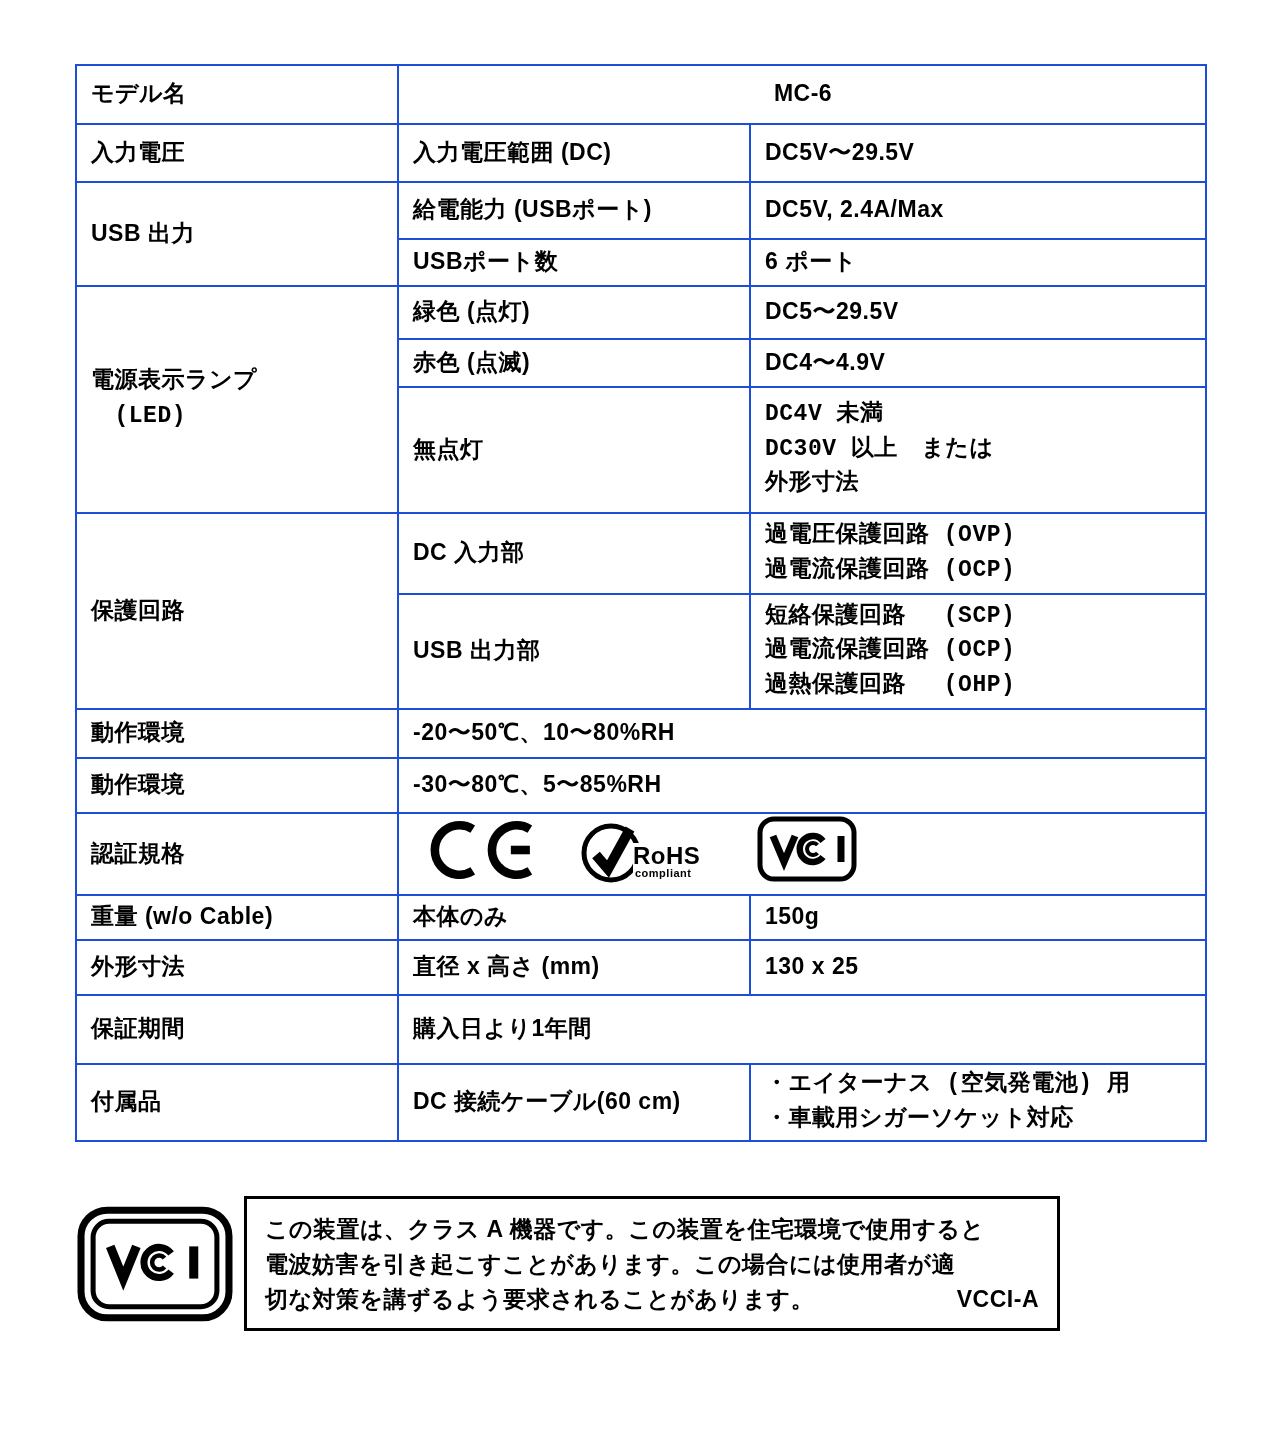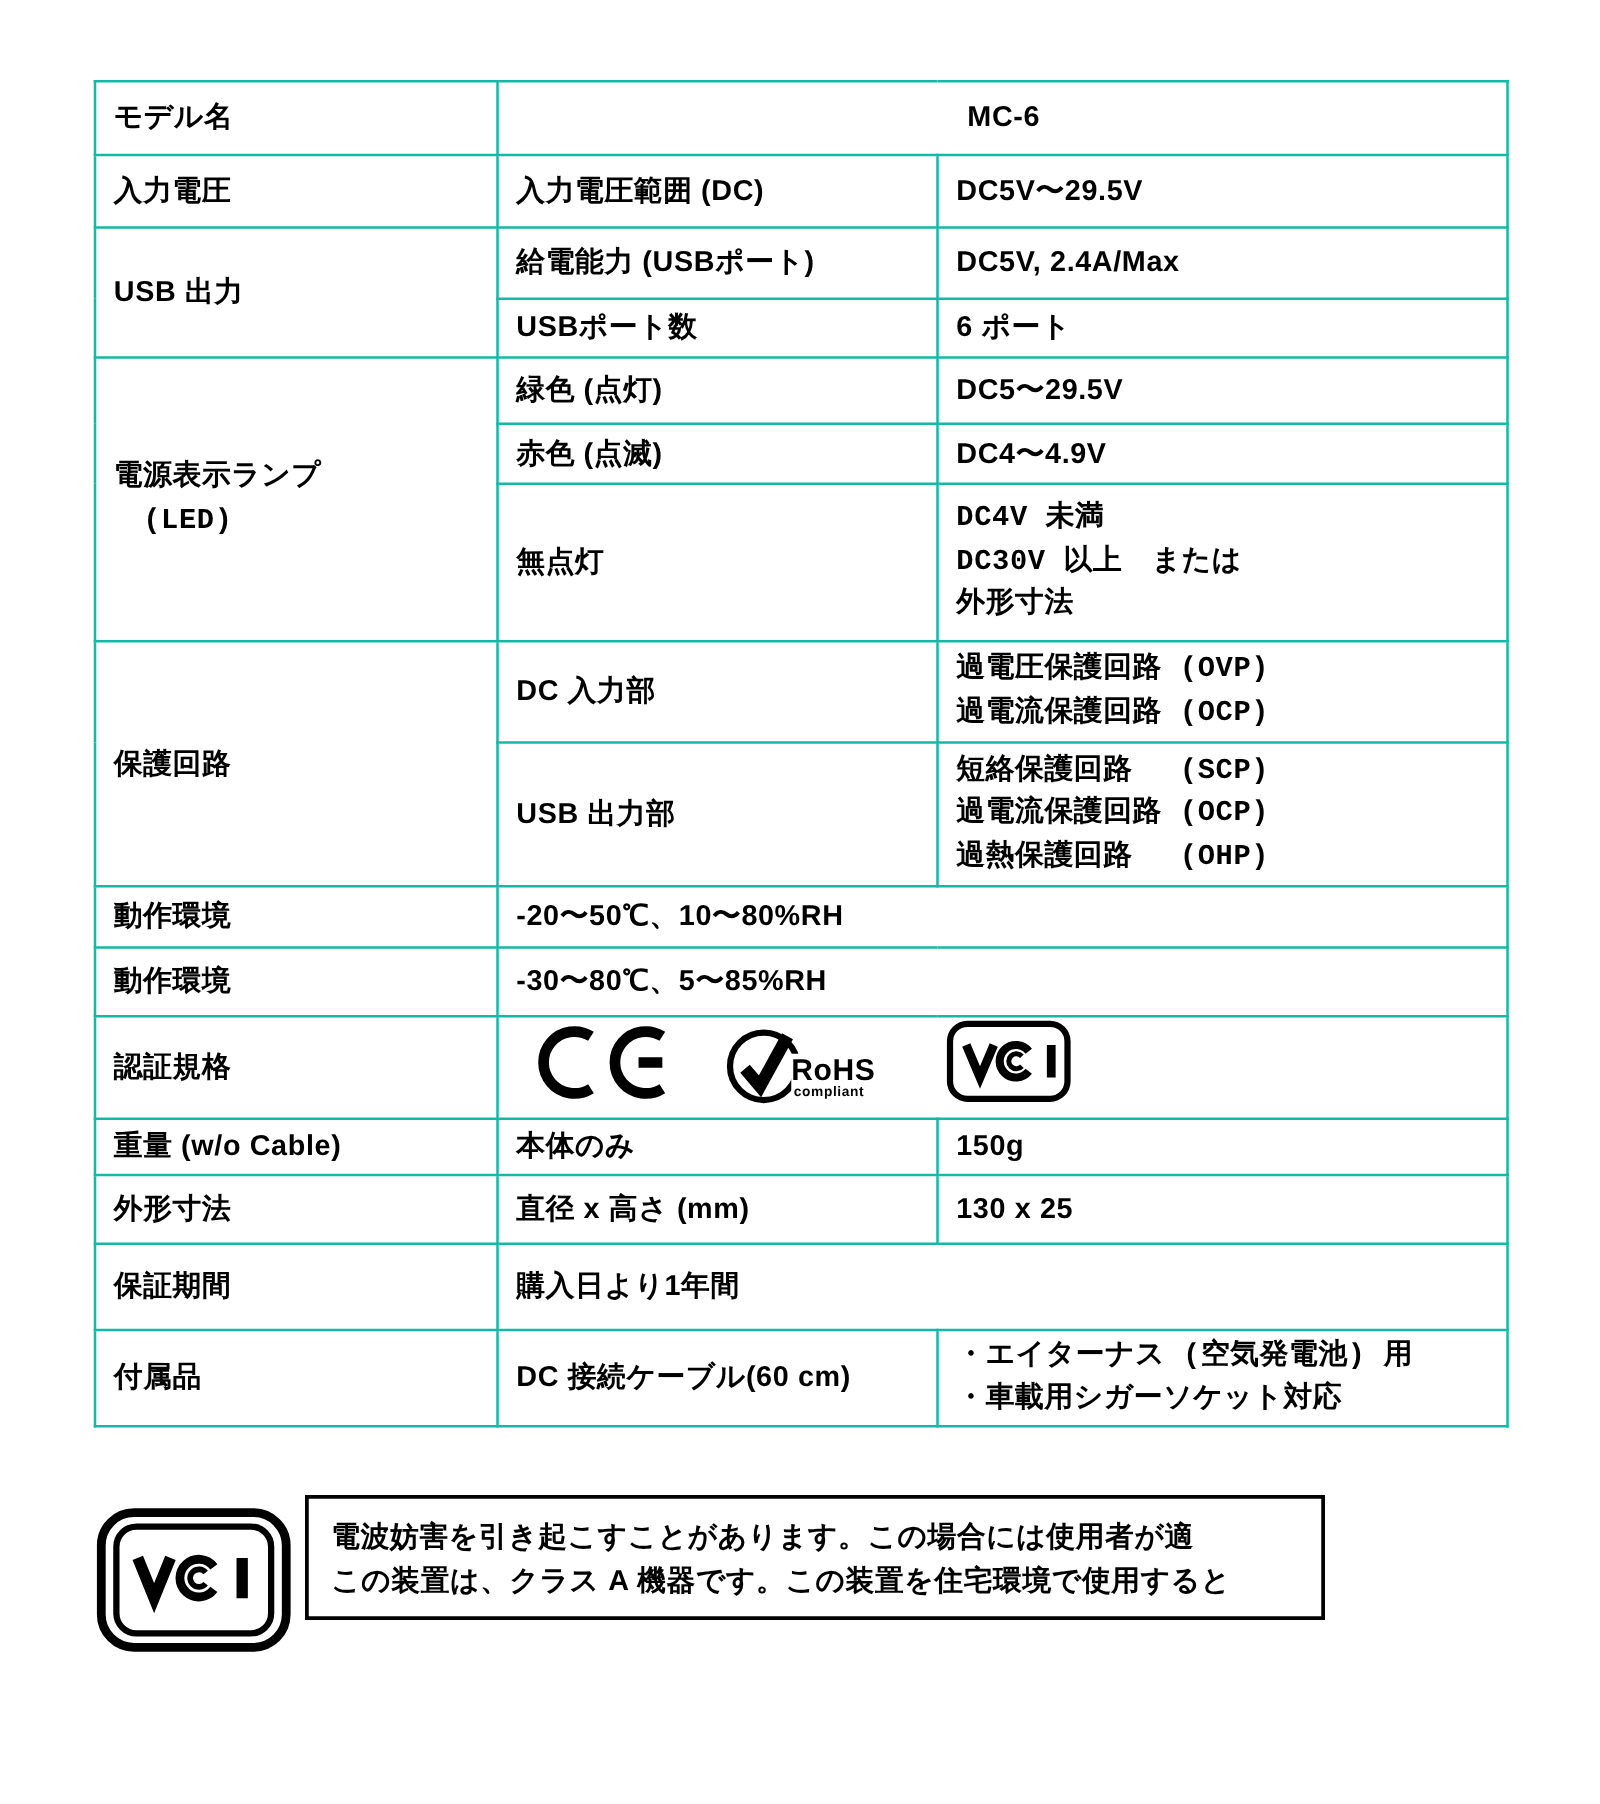--- a/index.html
+++ b/index.html
@@ -6,21 +6,21 @@
   html,body { margin:0; padding:0; background:#fff; }
   body { font-family:"Liberation Sans", sans-serif; color:#000; }
   .page { position:relative; width:1280px; height:1443px; background:#ffffff; overflow:hidden; }
 
   table.spec {
     position:absolute; left:75px; top:64px;
     border-collapse:collapse; table-layout:fixed;
     font-weight:700; font-size:23px; color:#000;
   }
   .spec td {
-    border:2px solid #14b8a6;
+    border:2px solid #1d4ed8;
     padding:2px 12px 4px 14px;
     vertical-align:middle;
     letter-spacing:0.5px;
   }
   .spec td.center { text-align:center; }
   .ml { white-space:pre-line; line-height:1.5;font-family:Liberation Mono, monospace; }
 
   .logos { display:flex; gap:30px; padding-left:16px; }
   .logos svg { display:block; }
 
@@ -156,17 +156,21 @@
   <svg class="vcci-large" width="156" height="116" viewBox="0 0 155 115">
     <rect x="4" y="4" width="147" height="107" rx="26" fill="none" stroke="#000" stroke-width="7"></rect>
     <rect x="16" y="15" width="123" height="85" rx="16" fill="none" stroke="#000" stroke-width="5"></rect>
     <path d="M33,40 L46,72 L59,40" fill="none" stroke="#000" stroke-width="9"></path>
     <path d="M93.5,47 A15,15 0 1 0 93.5,65" fill="none" stroke="#000" stroke-width="7"></path>
     <path d="M87,51.5 A7,7 0 1 0 87,60.5" fill="none" stroke="#000" stroke-width="4.5"></path>
     <line x1="116" y1="40" x2="116" y2="72" stroke="#000" stroke-width="9"></line>
   </svg>
 
   <div class="notice">
+    <div>この装置は、クラス A 機器です。この装置を住宅環境で使用すると</div>
     <div>電波妨害を引き起こすことがあります。この場合には使用者が適</div>
-    <div>この装置は、クラス A 機器です。この装置を住宅環境で使用すると</div>
+    <div class="notice-line3">
+      <span>切な対策を講ずるよう要求されることがあります。</span>
+      <span>VCCI-A</span>
+    </div>
   </div>
 
 </div>
 
 </body></html>

